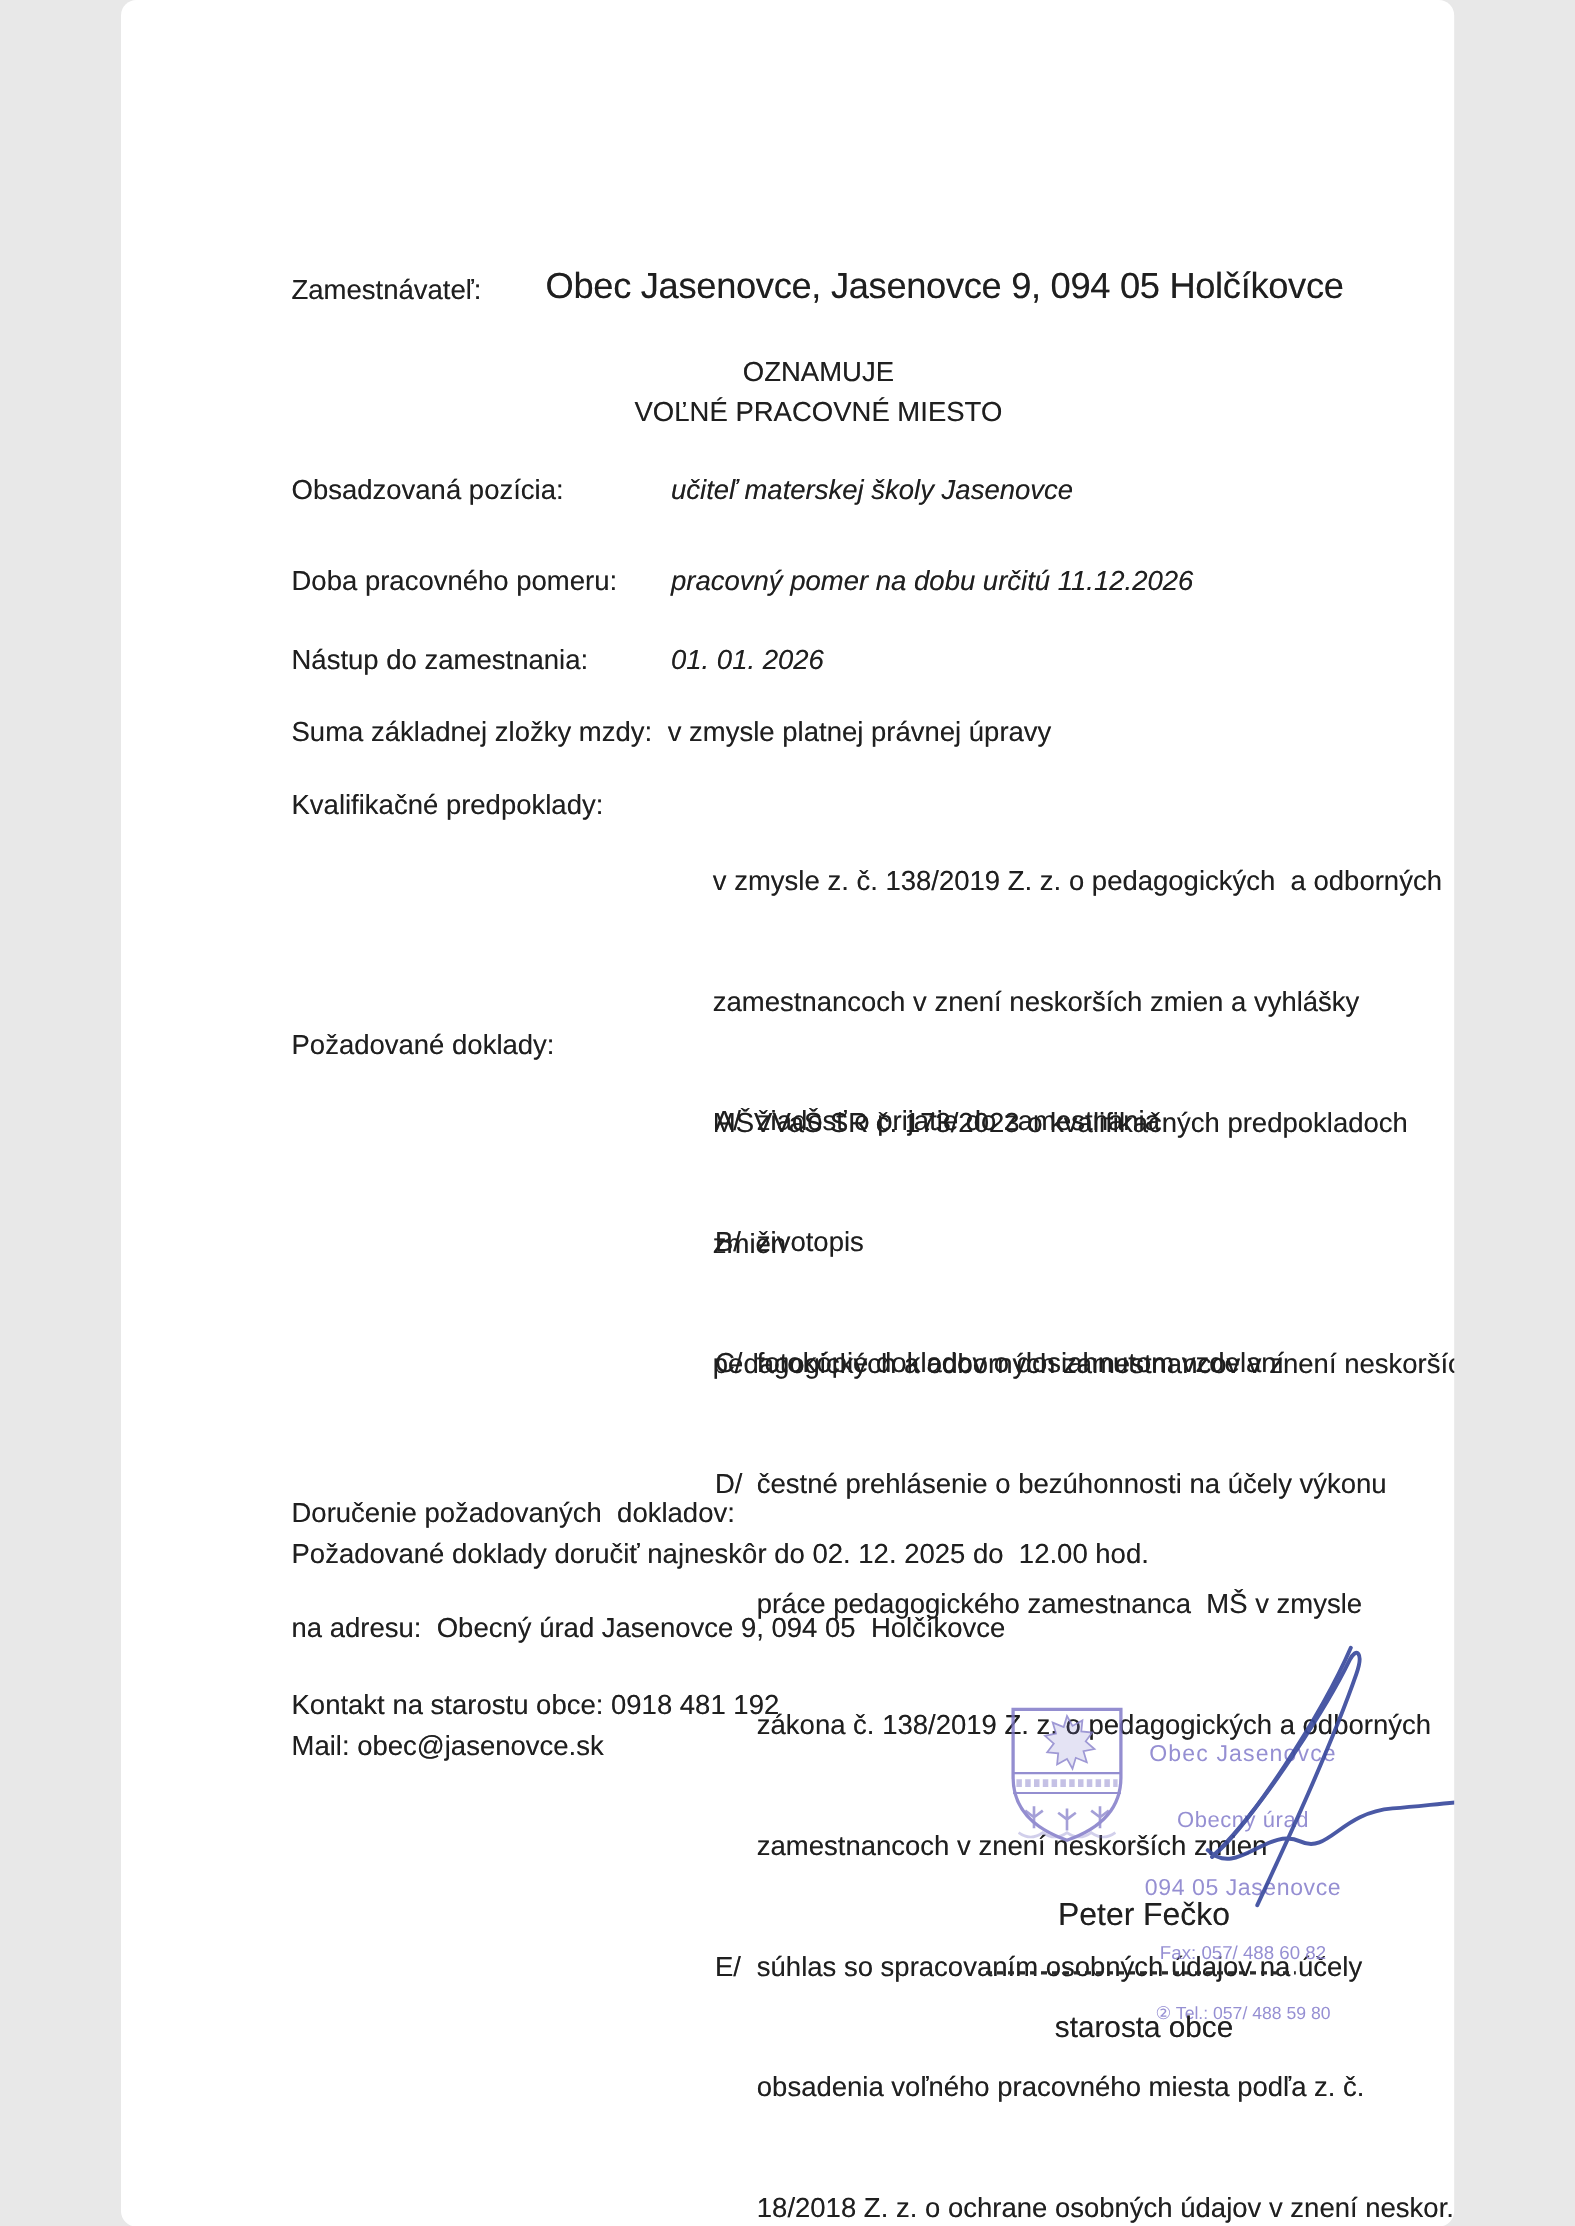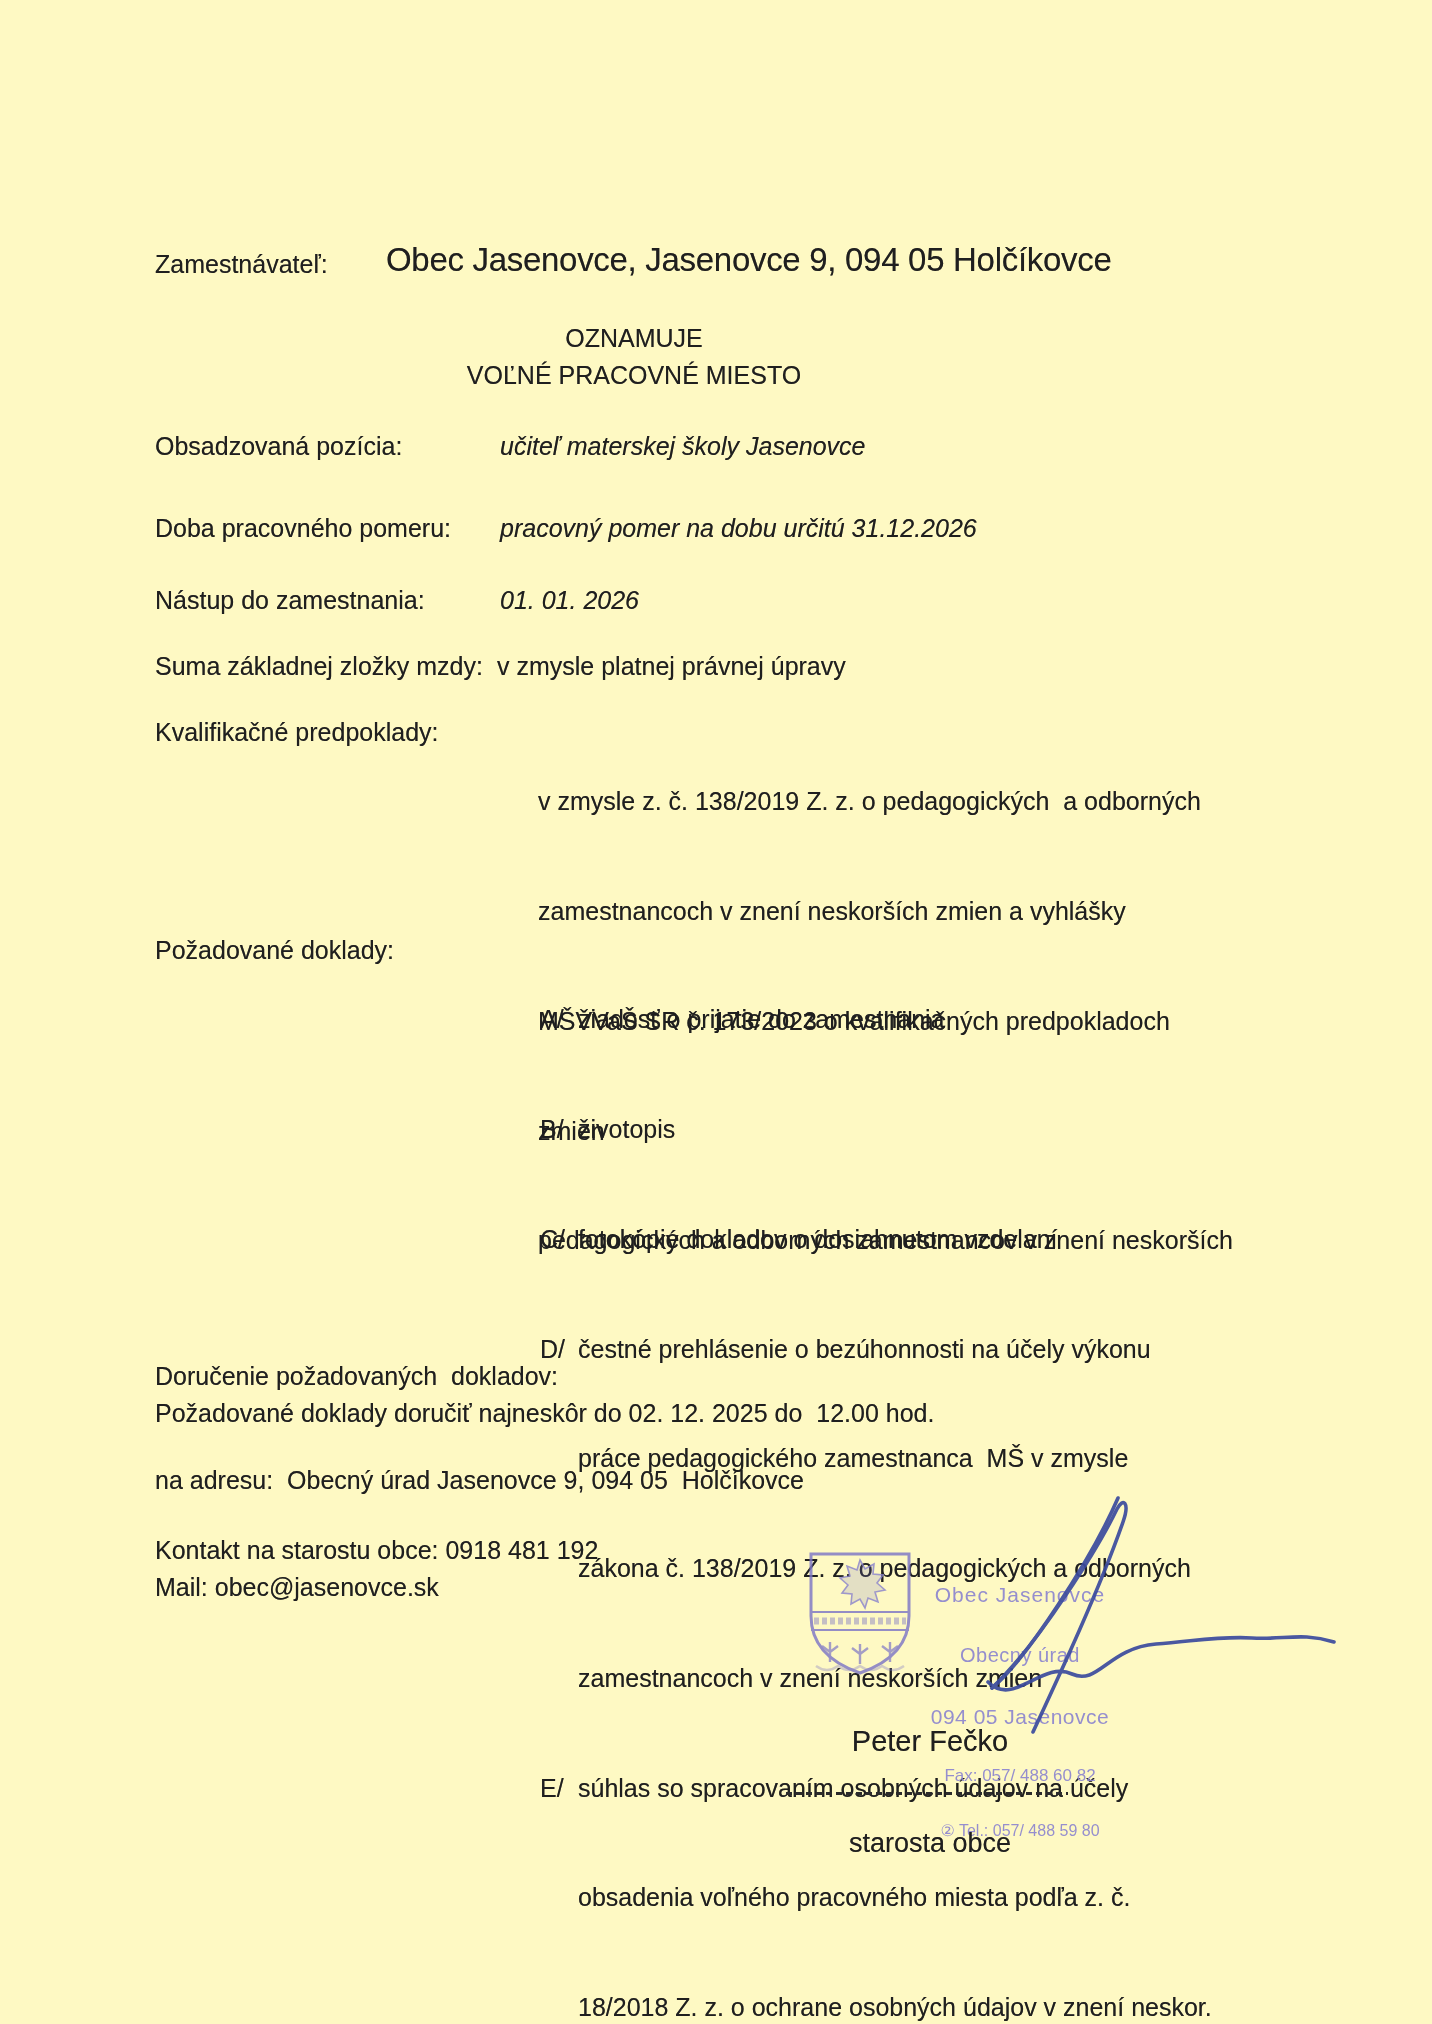--- a/index.html
+++ b/index.html
@@ -1,23 +1,24 @@
 <!DOCTYPE html>
 <html><head>
 <meta charset="utf-8">
 <style>
   html,body{margin:0;padding:0;background:#e8e8e8;}
   .page{
     position:relative;
-    width:1432px;height:2024px;
+    width:1212px;height:2024px;
     margin:0 auto;
-    background:#fef9c3;
+    background:#ffffff;
     overflow:hidden;
     font-family:"Liberation Sans", sans-serif;
     color:#1f1f1f;
+    border-radius:14px;
   }
   .txt{
     position:absolute;
     font-size:25px;
     line-height:1.46;
     white-space:pre;
     color:#1f1f1f;
     text-shadow:0 0 .6px rgba(30,30,30,.55);
   }
   .label{left:155px;}
@@ -81,21 +82,21 @@
 
   <div class="txt label" style="top:246px">Zamestnávateľ:</div>
   <div class="txt employer-value">Obec Jasenovce, Jasenovce 9, 094 05 Holčíkovce</div>
 
   <div class="txt announce"><span>OZNAMUJE</span><br><span>VOĽNÉ PRACOVNÉ MIESTO</span></div>
 
   <div class="txt label" style="top:428px">Obsadzovaná pozícia:</div>
   <div class="txt value" style="top:428px">učiteľ materskej školy Jasenovce</div>
 
   <div class="txt label" style="top:510px">Doba pracovného pomeru:</div>
-  <div class="txt value" style="top:510px">pracovný pomer na dobu určitú 31.12.2026</div>
+  <div class="txt value" style="top:510px">pracovný pomer na dobu určitú 11.12.2026</div>
 
   <div class="txt label" style="top:582px">Nástup do zamestnania:</div>
   <div class="txt value" style="top:582px">01. 01. 2026</div>
 
   <div class="txt label" style="top:648px">Suma základnej zložky mzdy:</div>
   <div class="txt" style="left:497px;top:648px">v zmysle platnej právnej úpravy</div>
 
   <div class="txt label" style="top:714px">Kvalifikačné predpoklady:</div>
   <div class="block" style="left:505px;top:710px">
     <div>v zmysle z. č. 138/2019 Z. z. o pedagogických  a odborných</div>

